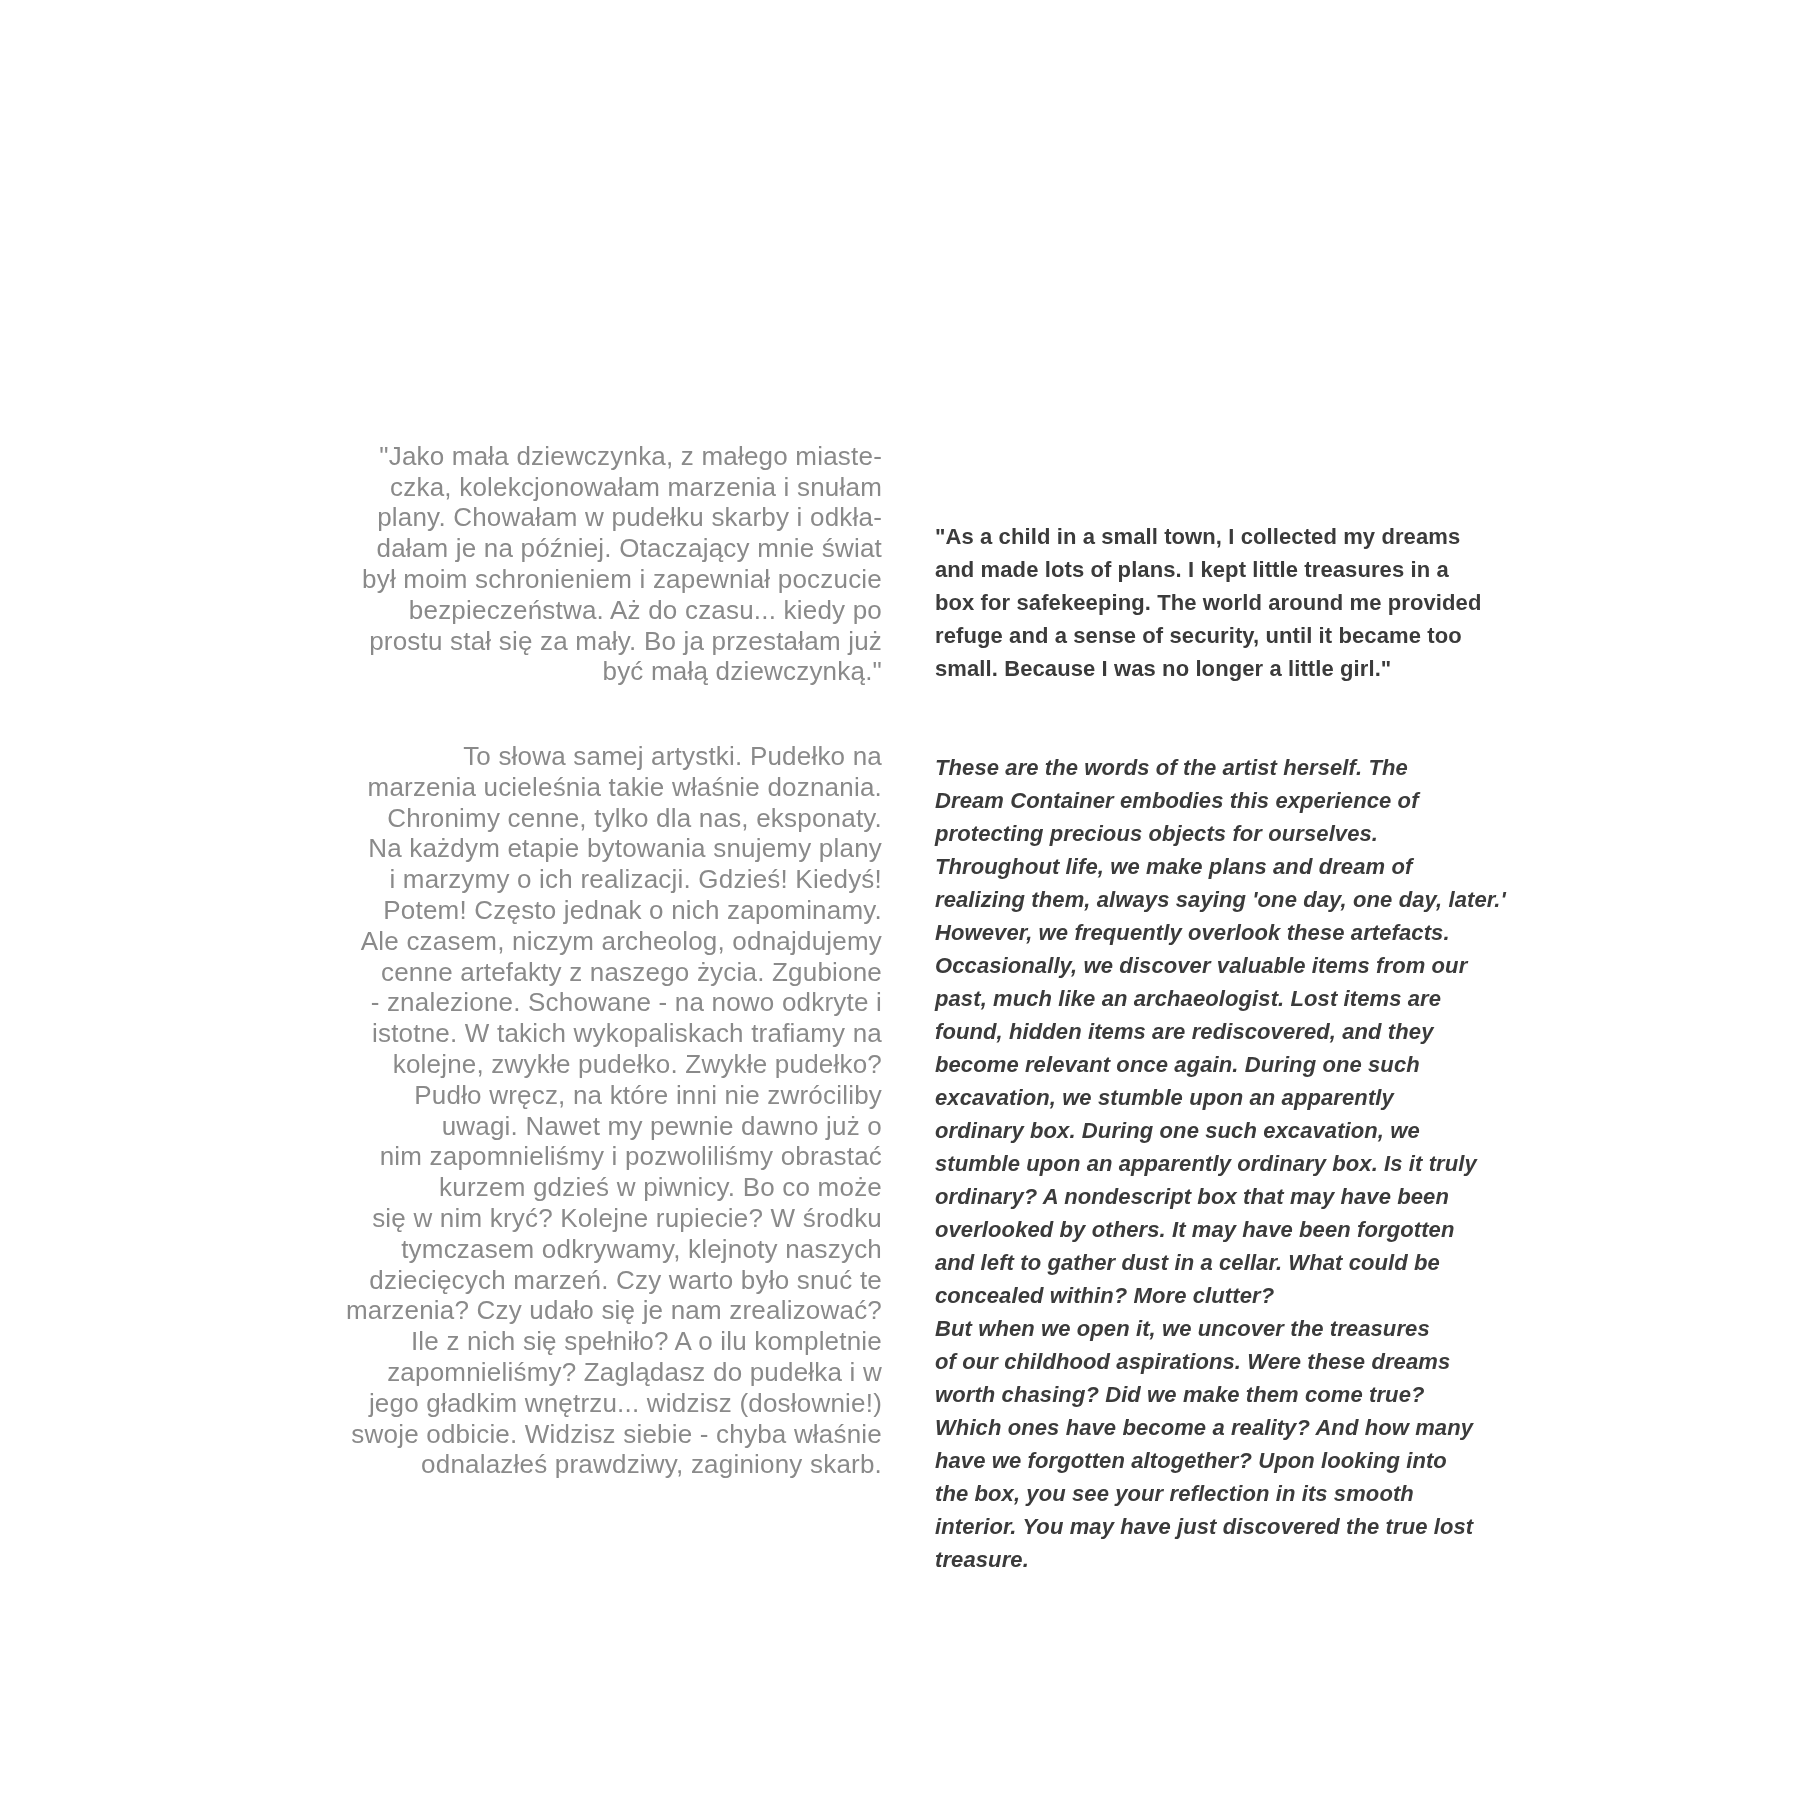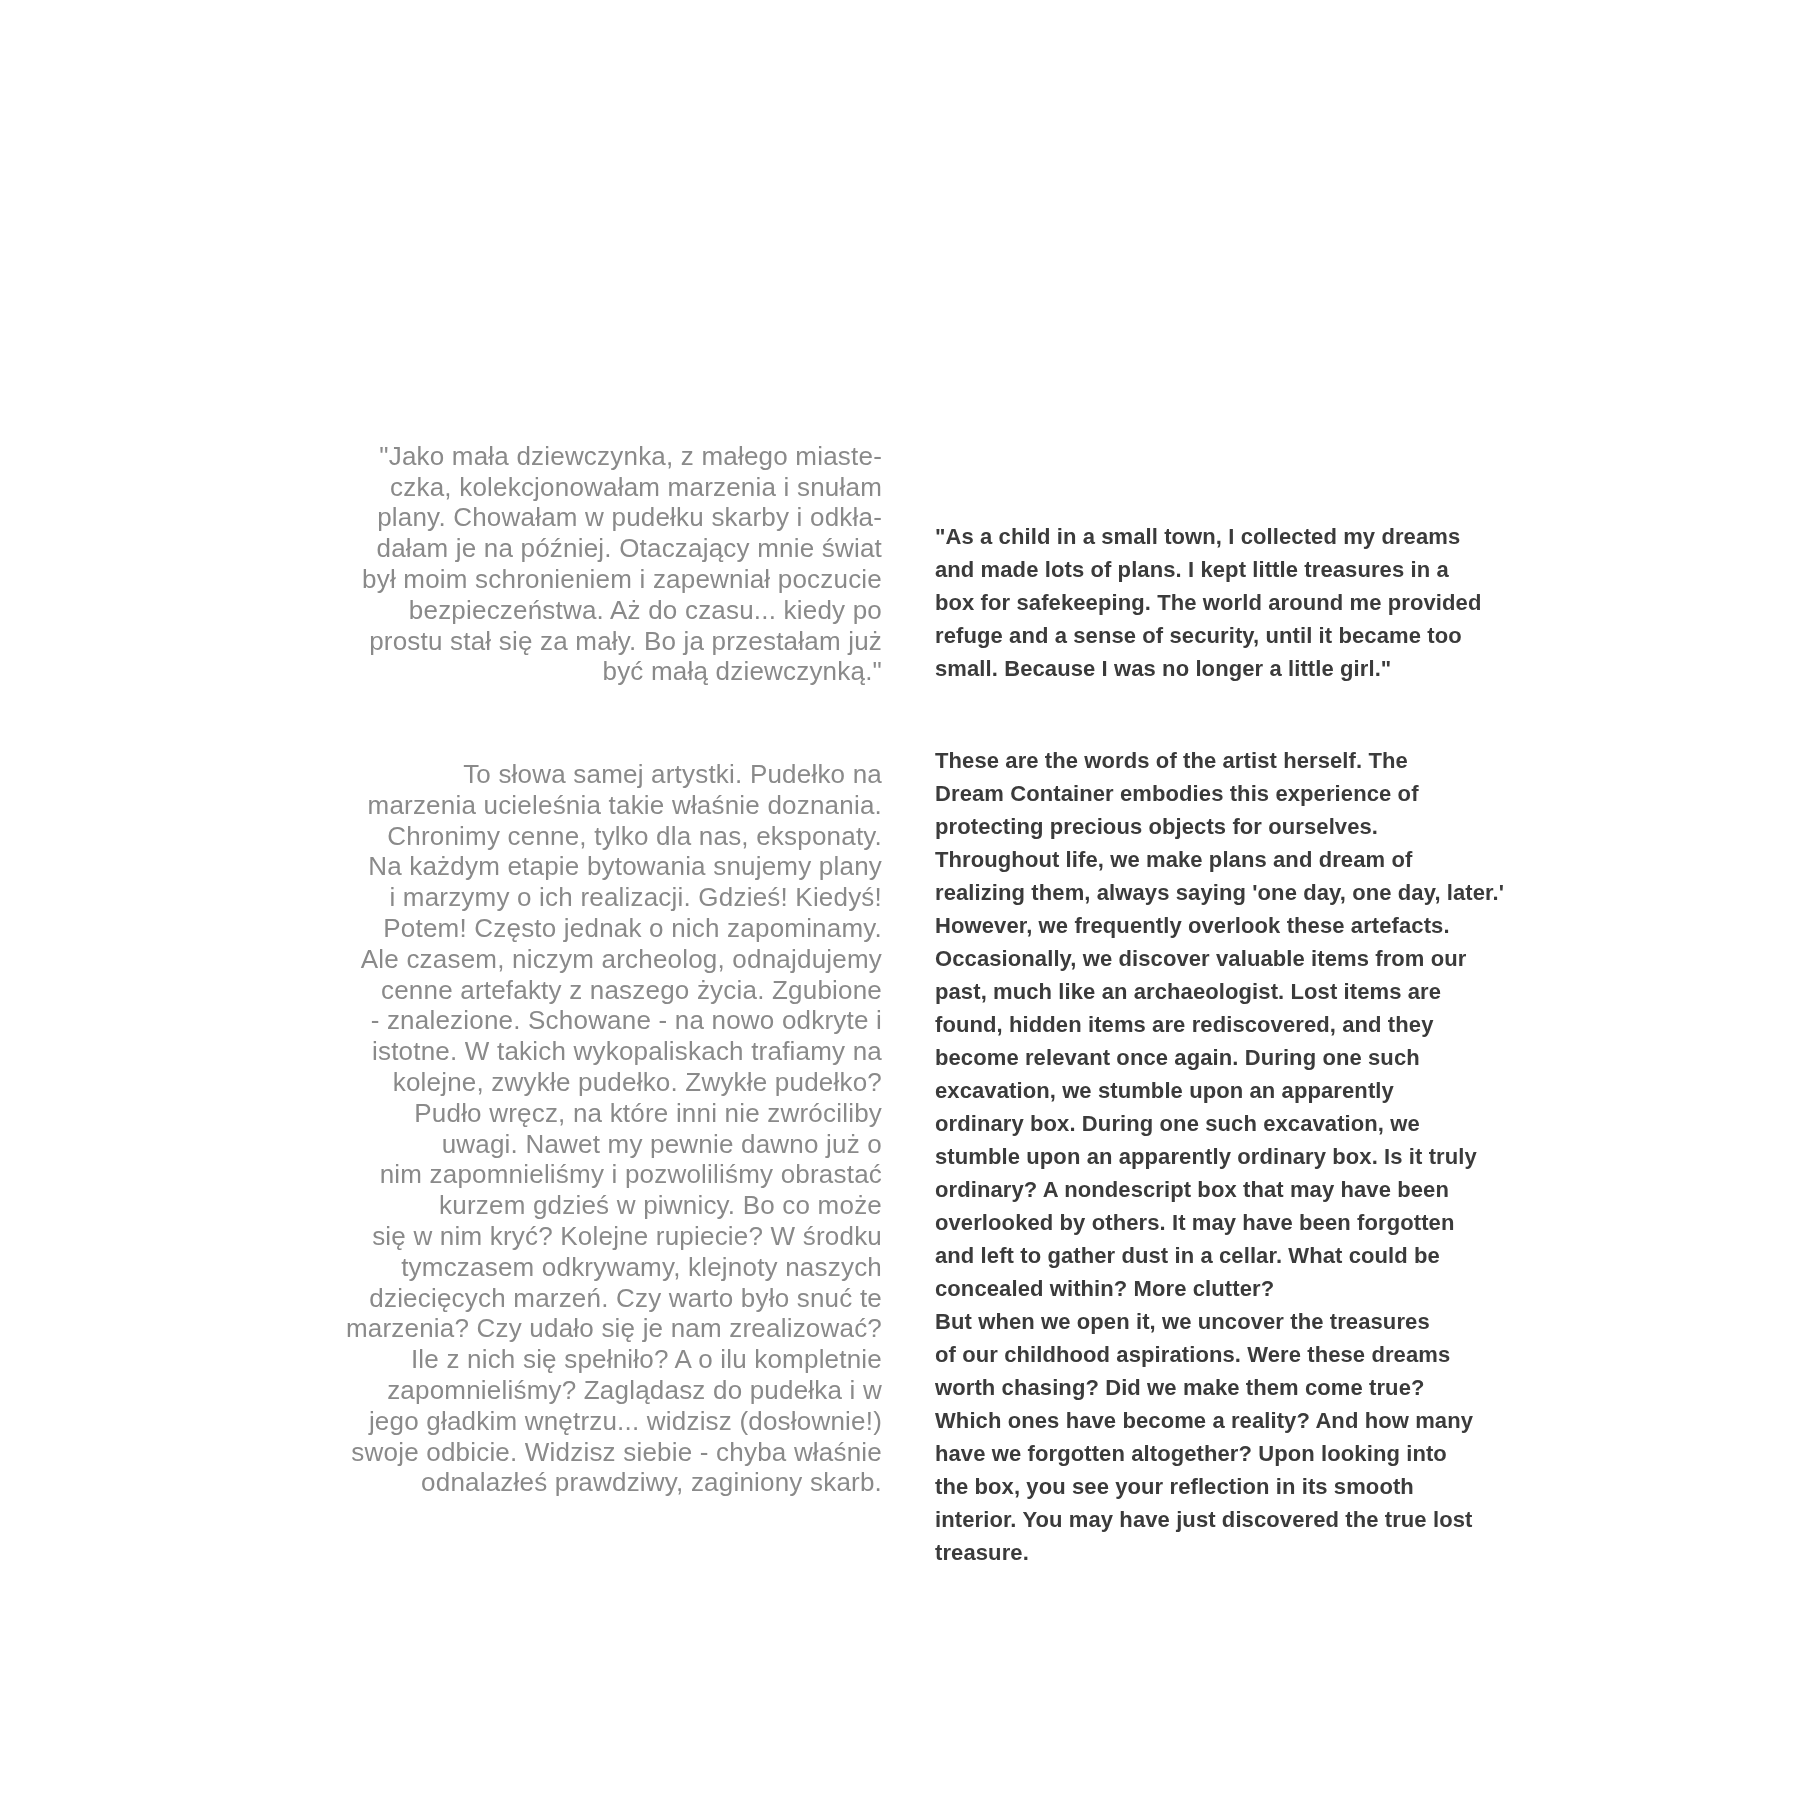--- a/index.html
+++ b/index.html
@@ -24,35 +24,36 @@
     right: 938px;
     width: 620px;
     text-align: right;
     color: #8a8a8a;
     font-size: 26px;
     line-height: 30.8px;
     font-weight: 400;
     letter-spacing: 0.2px;
   }
   .pl-col .para + .para {
-    margin-top: 41px;
+    margin-top: 23px;
   }
   .en-col {
     top: 487px;
     left: 935px;
     width: 640px;
     text-align: left;
     color: #3b3b3b;
     font-size: 22px;
     line-height: 33px;
     font-weight: 700;
     letter-spacing: 0.1px;
   }
   .en-col .para + .para {
-    margin-top: 26px;
+    margin-top: 33px;
+    font-style: italic;
   }
 </style>
 </head>
 <body>
 
 <div class="page">
 
   <div class="col pl-col">
     <div class="para">"Jako mała dziewczynka, z małego miaste-
 czka, kolekcjonowałam marzenia i snułam

